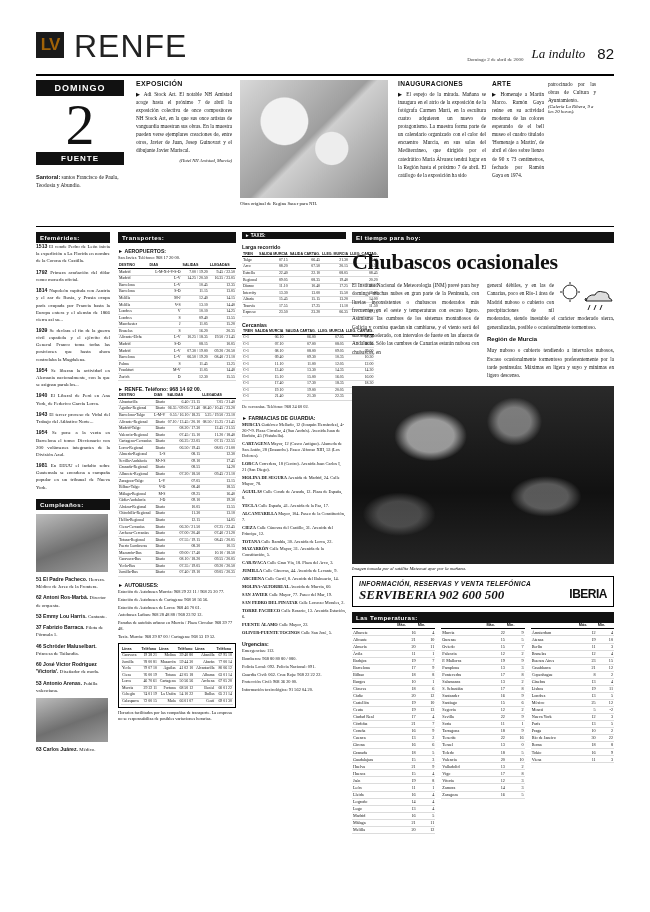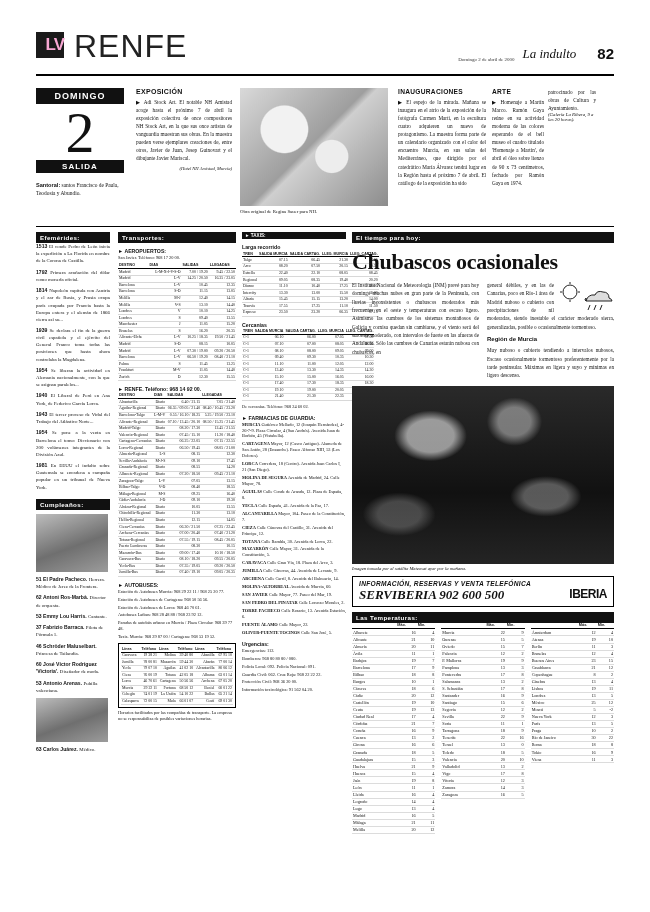--- a/index.html
+++ b/index.html
@@ -9,38 +9,38 @@
     background:#fff;
     font-family:"Liberation Serif", serif;
     color:#111;
     overflow:hidden;
   }
   .page { position:relative; width:650px; height:912px; padding:0; }
 
   
   .masthead { position:absolute; left:36px; top:28px; width:578px; height:44px; }
   .lv-logo {
-    display:inline-block; width:28px; height:26px; background:#1a1a1a; color:#f9a8d4;
+    display:inline-block; width:28px; height:26px; background:#1a1a1a; color:#a16207;
     font-family:"Liberation Sans", sans-serif; font-weight:bold; font-size:17px;
-    text-align:right; line-height:26px; letter-spacing:-1px; vertical-align:top;
+    text-align:center; line-height:26px; letter-spacing:-1px; vertical-align:top;
     margin-top:4px;
   }
   .agenda-word {
     display:inline-block; font-family:"Liberation Sans", sans-serif;
     font-size:32px; letter-spacing:1px; color:#222; vertical-align:top;
     margin-left:6px; font-weight:400;
   }
   .masthead-right { position:absolute; right:0; top:16px; text-align:right; }
   .masthead-date { font-size:5px; color:#333; display:inline-block; vertical-align:bottom; margin-right:4px; }
   .masthead-paper { font-family:"Liberation Serif", serif; font-style:italic; font-size:13px; display:inline-block; vertical-align:bottom; }
-  .masthead-pg { font-family:"Liberation Sans", sans-serif; font-weight:bold; font-size:15px; display:inline-block; vertical-align:bottom; margin-left:17px; }
+  .masthead-pg { font-family:"Liberation Sans", sans-serif; font-weight:normal; font-size:15px; display:inline-block; vertical-align:bottom; margin-left:8px; }
   .rule { position:absolute; background:#000; }
 
   
-  .topband { position:absolute; left:36px; top:88px; width:578px; height:140px; }
+  .topband { position:absolute; left:36px; top:80px; width:578px; height:140px; }
   .dom-box { position:absolute; left:0; top:0; width:88px; }
   .dom-title {
     background:#111; color:#fff; font-family:"Liberation Sans", sans-serif;
     font-size:9px; font-weight:bold; letter-spacing:1px; text-align:center; padding:3px 0;
   }
   .dom-num {
     font-family:"Liberation Serif", serif; font-size:58px; line-height:54px;
     text-align:center; font-weight:400; margin:2px 0 0 0;
   }
   .dom-month {
@@ -155,21 +155,21 @@
       <span class="masthead-pg">82</span>
     </div>
   </div>
   <div class="rule" style="left:36px; top:74px; width:578px; height:1.6px;"></div>
 
   <div class="topband">
 
     <div class="dom-box">
       <div class="dom-title">DOMINGO</div>
       <div class="dom-num">2</div>
-      <div class="dom-month">SALIDA</div>
+      <div class="dom-month">FUENTE</div>
       <div class="santoral">
         <b>Santoral:</b>
         <span>santos Francisco de Paula, Teodosia y Abundio.</span>
       </div>
     </div>
 
     <div class="expo">
       <h3>EXPOSICIÓN</h3>
       <p>▶ Adi Stock Art. El notable NH Amistad acoge hasta el próximo 7 de abril la exposición colectiva de once compositores NH Stock Art, en la que sus once artistas de vanguardia muestran sus obras. En la muestra pueden verse ejemplares creaciones de, entre otros, Javier de Juan, Josep Guinovart y el dibujante Javier Mariscal.</p>
       <div class="cred">(Hotel NH Amistad, Murcia)</div>

